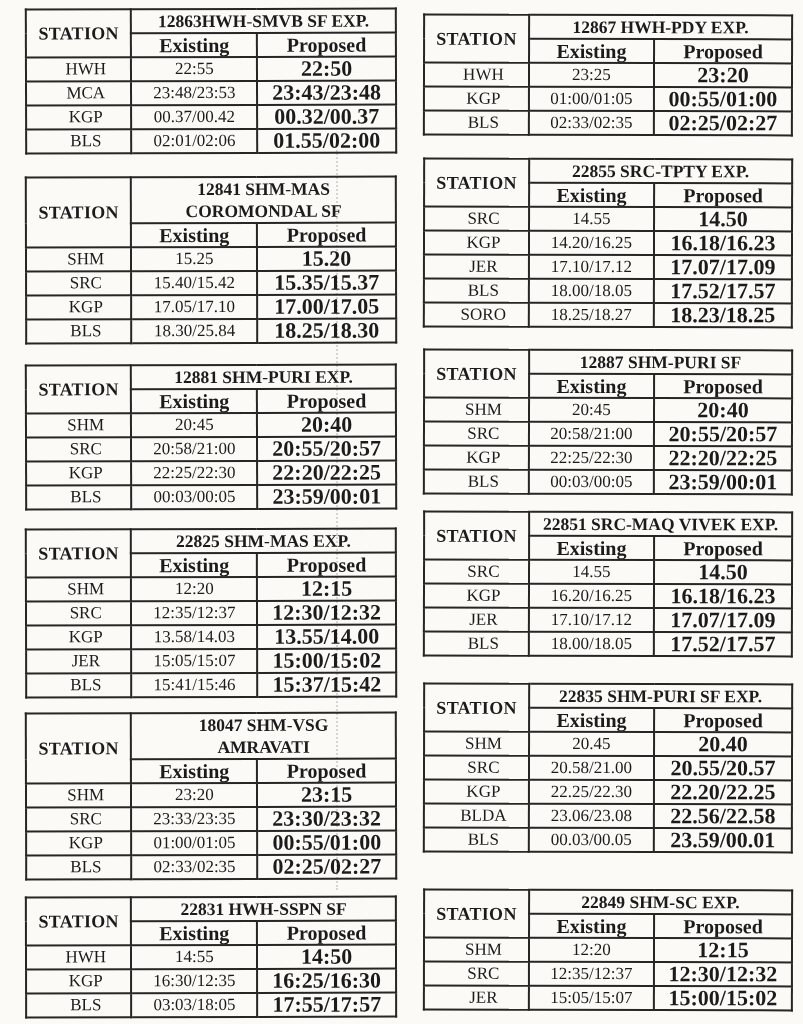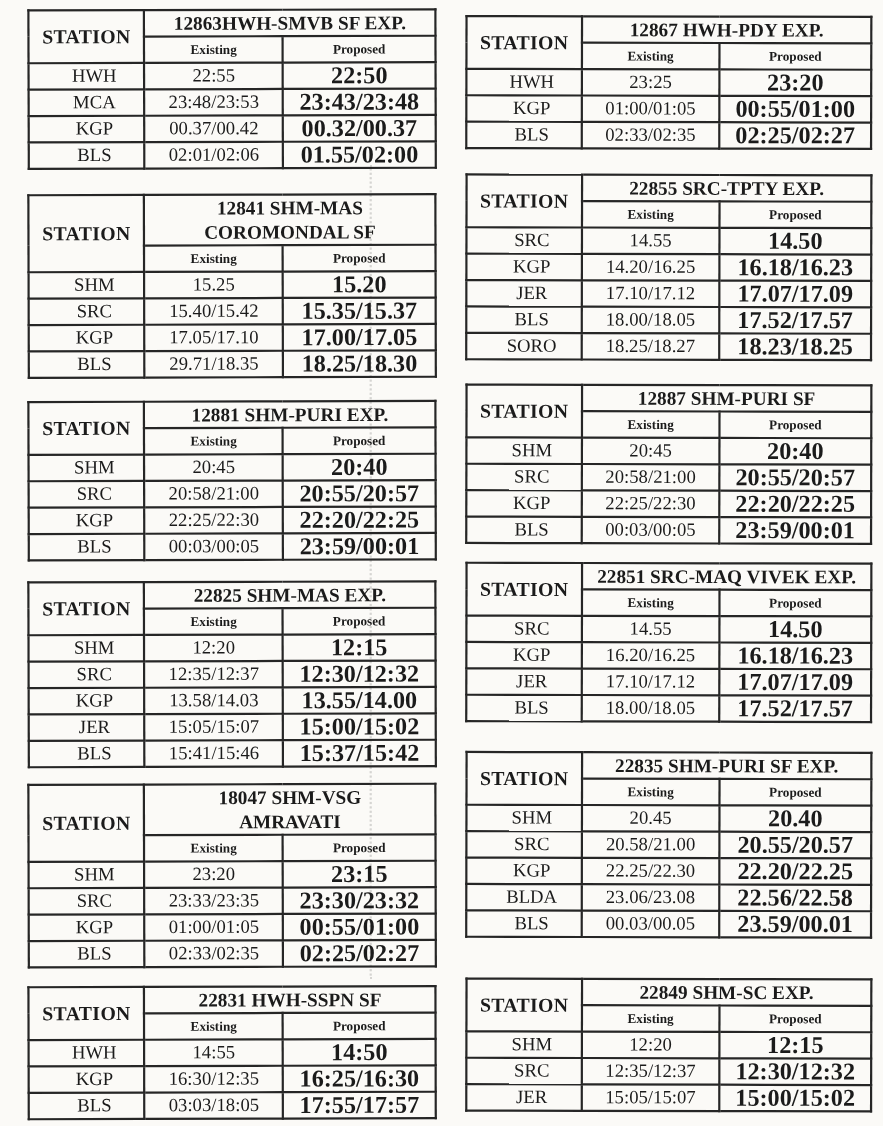--- a/index.html
+++ b/index.html
@@ -32,21 +32,21 @@
     border-collapse:collapse;width:100%;table-layout:fixed;
   }
   .ttable td{
     border:2px solid #262626;
     text-align:center;vertical-align:middle;
     padding:0 2px;height:22px;line-height:22px;
     font-size:17px;overflow:hidden;
   }
   .ttable td.station-h{font-weight:bold;font-size:18px;letter-spacing:0.3px;}
   .ttable td.title{font-weight:bold;font-size:17.5px;white-space:pre-line;line-height:22px;border-radius:11px;}
-  .ttable td.colh{font-weight:bold;font-size:12px;}
+  .ttable td.colh{font-weight:bold;font-size:20px;}
   .ttable td.st{font-size:17px;padding-left:16px;}
   .ttable td.ex{font-size:17px;}
   .ttable td.prop{font-weight:bold;font-size:22px;}
   .artifact{
     position:absolute;left:336px;top:150px;height:740px;width:0;
     border-left:2px dotted rgba(80,80,80,0.22);
     pointer-events:none;
   }
 </style>
 </head>
@@ -121,21 +121,21 @@
               <td class="ex">15.40/15.42</td>
               <td class="prop">15.35/15.37</td>
             </tr>
             <tr>
               <td class="st">KGP</td>
               <td class="ex">17.05/17.10</td>
               <td class="prop">17.00/17.05</td>
             </tr>
             <tr>
               <td class="st">BLS</td>
-              <td class="ex">29.71/18.35</td>
+              <td class="ex">18.30/25.84</td>
               <td class="prop">18.25/18.30</td>
             </tr>
           </tbody>
         </table>
       </div>
       <div class="tblock">
         <table class="ttable">
           <colgroup>
             <col style="width: 28.5%;">
             <col style="width: 34%;">

